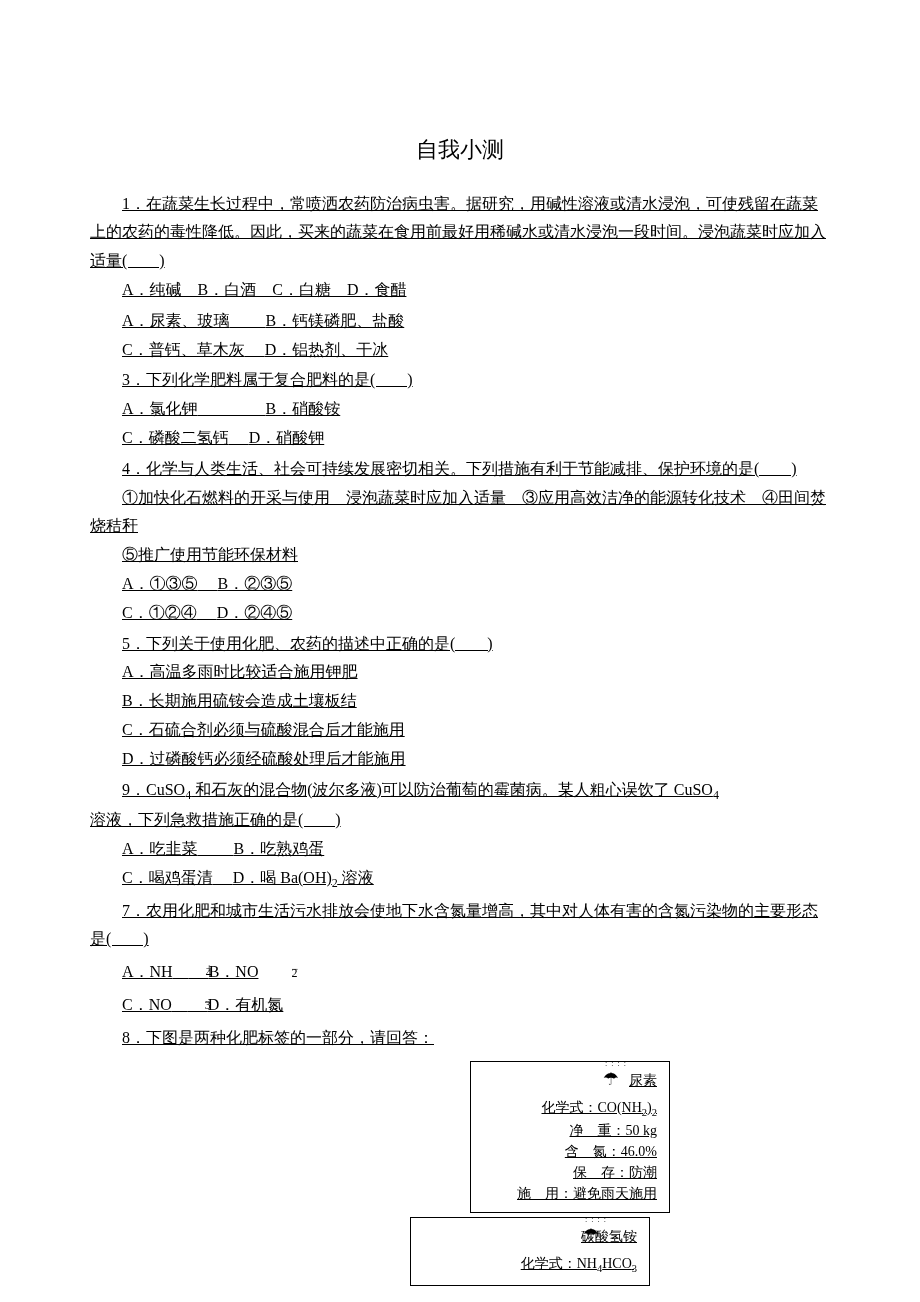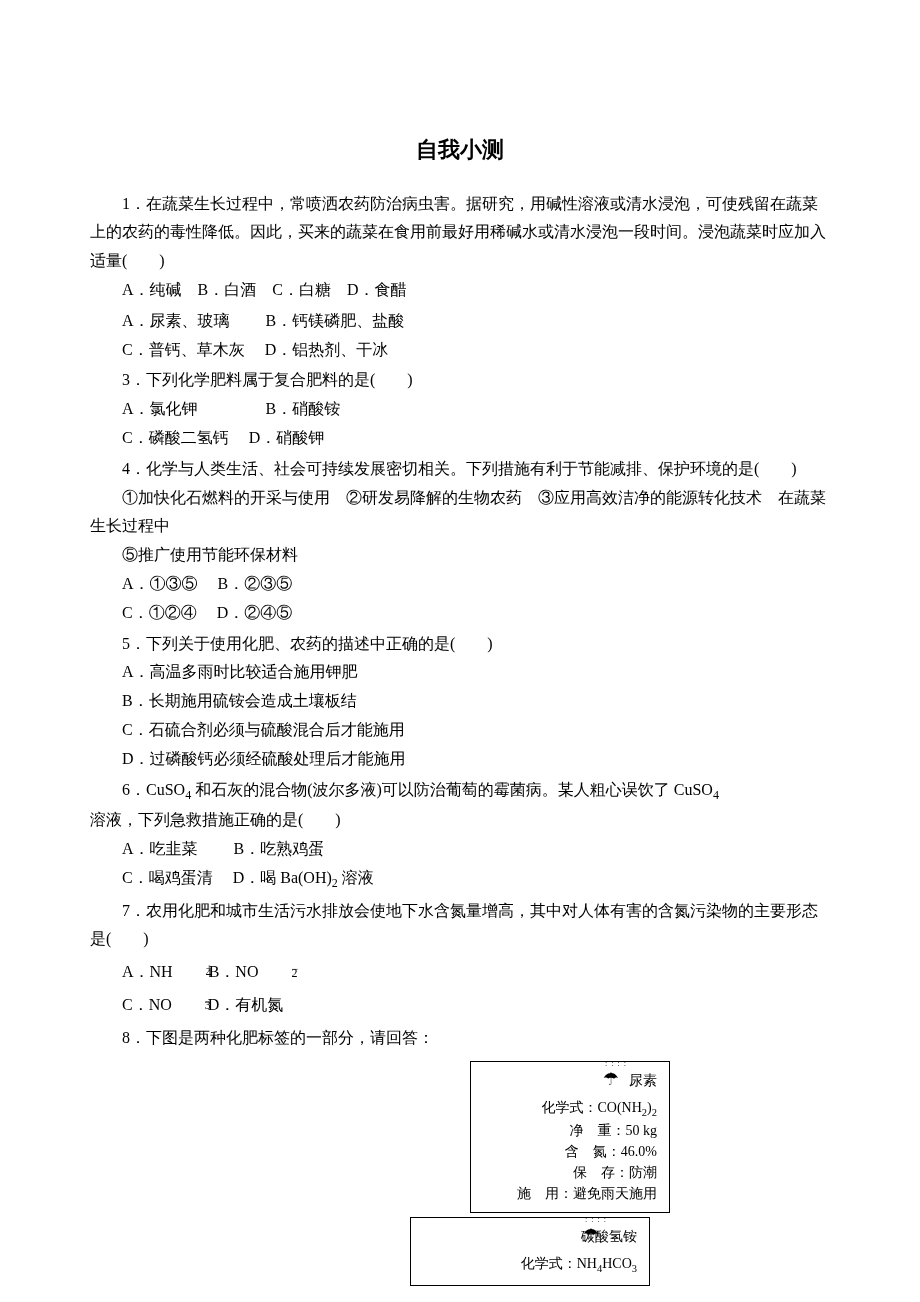--- a/index.html
+++ b/index.html
@@ -8,24 +8,24 @@
       font-size: 16px;
       line-height: 1.8;
       color: #000;
       background: #fff;
       width: 920px;
       padding: 130px 90px 60px 90px;
     }
     .title {
       text-align: center;
       font-size: 22px;
-      font-weight: bold;
+      font-weight: normal;
       margin-bottom: 20px;
     }
-    .question { margin-bottom: 2px; }
+    .question { margin-bottom: 2px; text-decoration: underline; }
     .indent { text-indent: 2em; }
     .options { text-indent: 2em; }
     .sub { vertical-align: sub; font-size: 0.75em; }
     .sup { vertical-align: super; font-size: 0.75em; }
     .label-box {
       border: 1px solid #000;
       width: 220px;
       padding: 8px 12px;
       margin: 4px auto;
       font-size: 14px;
@@ -76,21 +76,21 @@
     <span>B．硝酸铵</span>
   </div>
   <div class="options">
     <span>C．磷酸二氢钙</span>　
     <span>D．硝酸钾</span>
   </div>
 </div>
 
 <div class="question">
   <div style="text-indent:2em">4．化学与人类生活、社会可持续发展密切相关。下列措施有利于节能减排、保护环境的是(　　)</div>
-  <div style="text-indent:2em">①加快化石燃料的开采与使用　②研发易降解的生物农药　③应用高效洁净的能源转化技术　在蔬菜生长过程中</div>
+  <div style="text-indent:2em">①加快化石燃料的开采与使用　浸泡蔬菜时应加入适量　③应用高效洁净的能源转化技术　④田间焚烧秸秆</div>
   <div class="indent">⑤推广使用节能环保材料</div>
   <div class="options">
     <span>A．①③⑤</span>　
     <span>B．②③⑤</span>
   </div>
   <div class="options">
     <span>C．①②④</span>　
     <span>D．②④⑤</span>
   </div>
 </div>
@@ -98,21 +98,21 @@
 <div class="question">
   <div class="indent">5．下列关于使用化肥、农药的描述中正确的是(　　)</div>
   <div class="options">A．高温多雨时比较适合施用钾肥</div>
   <div class="options">B．长期施用硫铵会造成土壤板结</div>
   <div class="options">C．石硫合剂必须与硫酸混合后才能施用</div>
   <div class="options">D．过磷酸钙必须经硫酸处理后才能施用</div>
 </div>
 
 <div class="question">
   <div style="text-indent:2em">
-    <span>6．CuSO</span><span class="sub">4</span><span> 和石灰的混合物(波尔多液)可以防治葡萄的霉菌病。某人粗心误饮了 CuSO</span><span class="sub">4</span>
+    <span>9．CuSO</span><span class="sub">4</span><span> 和石灰的混合物(波尔多液)可以防治葡萄的霉菌病。某人粗心误饮了 CuSO</span><span class="sub">4</span>
   </div>
   <div>溶液，下列急救措施正确的是(　　)</div>
   <div class="options">
     <span>A．吃韭菜</span>　　
     <span>B．吃熟鸡蛋</span>
   </div>
   <div class="options">
     <span>C．喝鸡蛋清</span>　
     <span><span>D．喝 Ba(OH)</span><span class="sub">2</span><span> 溶液</span></span>
   </div>

